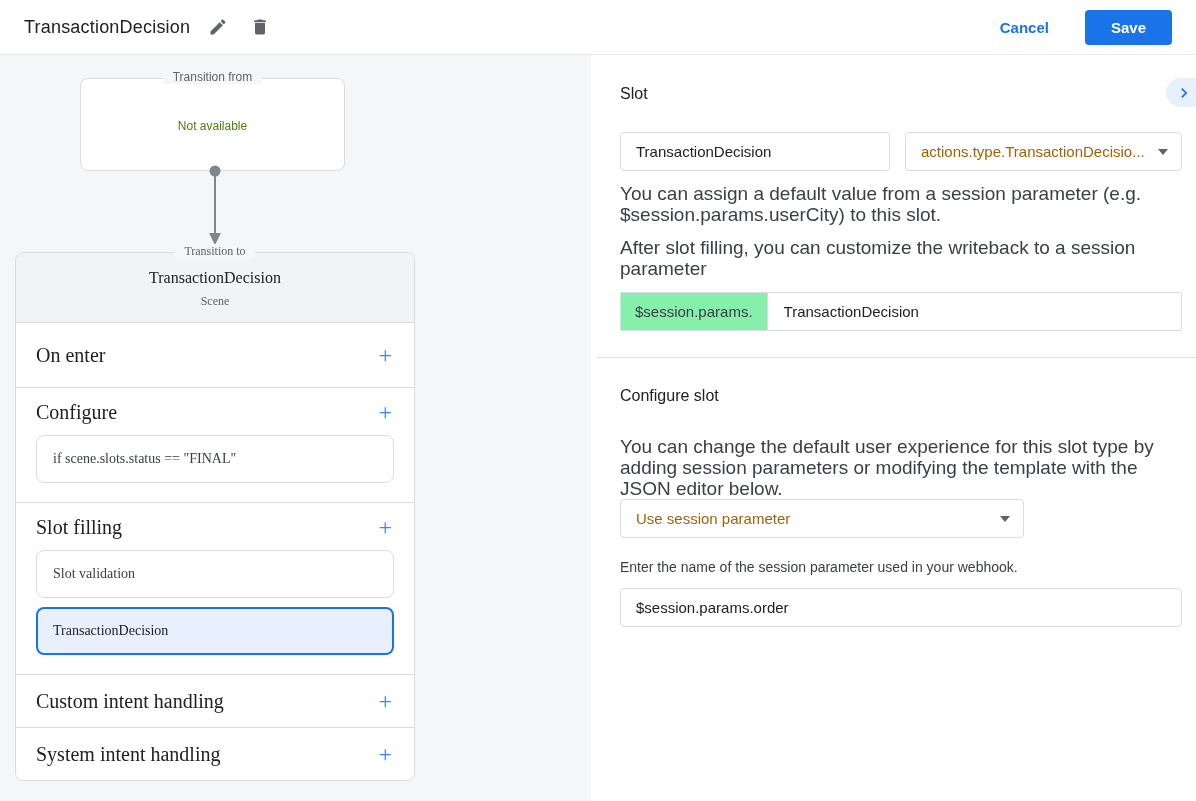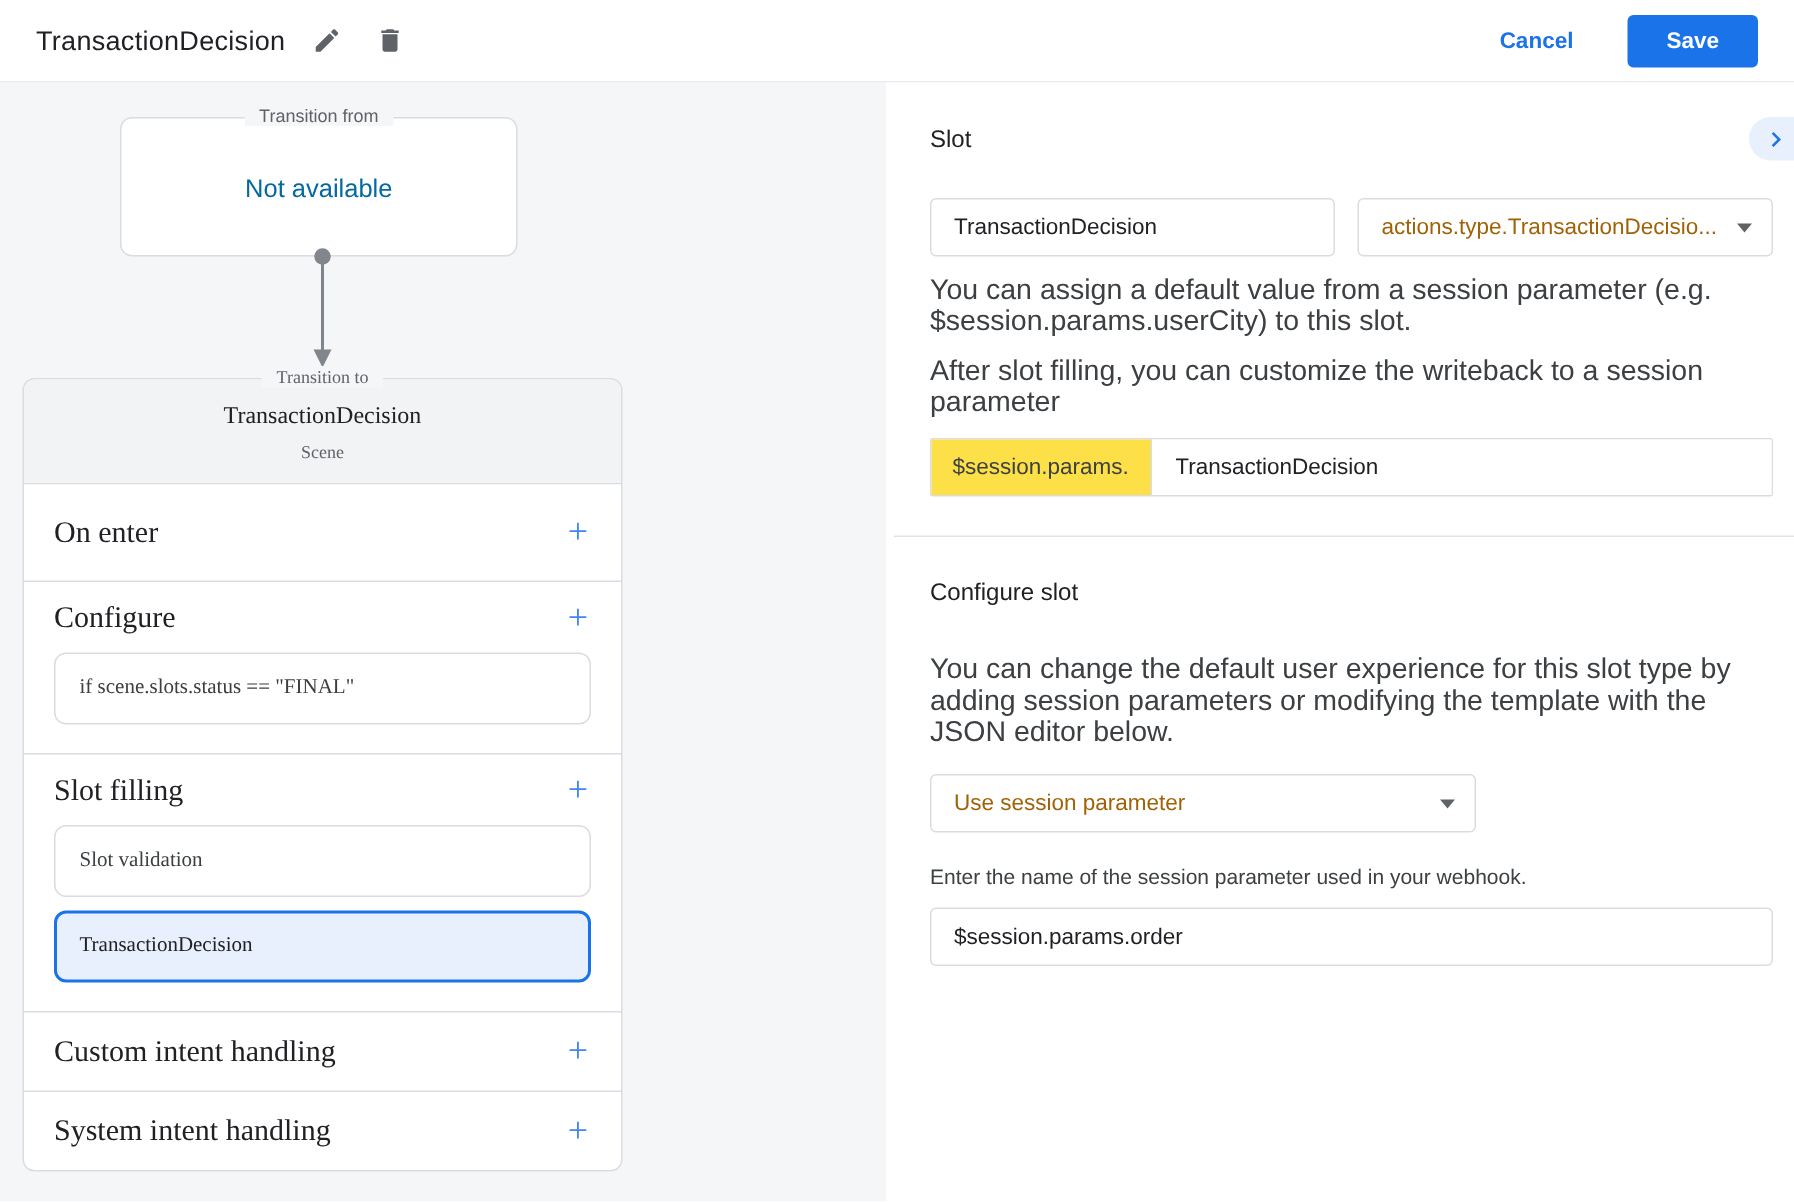--- a/index.html
+++ b/index.html
@@ -23,21 +23,21 @@
   .main { display:flex; height:746px; }
   .left-panel { position:relative; width:591px; background:#f5f6f8; flex:none; }
   .right-panel { position:relative; flex:1; background:#fff; padding:0 14px 0 29px; overflow:hidden; }
 
   
   .from-box { position:absolute; left:80px; top:23px; width:265px; height:93px;
     background:#fff; border:1px solid #dadce0; border-radius:8px;
     display:flex; align-items:center; justify-content:center; }
   .legend-label { position:absolute; top:-9px; left:50%; transform:translateX(-50%);
     background:#f5f6f8; padding:0 10px; font-size:12px; color:#5f6368; white-space:nowrap; }
-  .from-box-text { font-size:17px; color:#0369a1; margin-top:2px; }
+  .from-box-text { font-size:12px; color:#4d7c0f; margin-top:2px; }
 
   .connector { position:absolute; left:207px; top:110px; }
 
   
   .scene-card { position:absolute; left:15px; top:197px; width:400px;
     background:#fff; border:1px solid #dadce0; border-radius:8px;font-family:Liberation Serif, serif; }
   .scene-card .legend-label { background:#f5f6f8; }
   .card-header { background:#f1f3f4; border-bottom:1px solid #dadce0;
     border-radius:7px 7px 0 0; text-align:center; padding:16px 0 13px; }
   .card-title { font-size:16px; color:#202124; }
@@ -82,31 +82,31 @@
   .checkbox.unchecked { border:2px solid #5f6368; background:#fff; }
   .checkbox.checked { background:#1a73e8; border:2px solid #1a73e8;
     display:flex; align-items:center; justify-content:center; }
   .checkbox.checked svg { fill:#fff; width:15px; height:15px; }
   .checkbox-label { font-size:15px; font-weight:700; color:#202124; margin-left:17px; }
 
   .help-text { font-size:19px; color:#3c4043; line-height:21px; margin-top:12px; max-width:562px; }
 
   .writeback-group { display:flex; width:562px; height:39px; margin-top:13px;
     border:1px solid #dadce0; border-radius:2px; }
-  .writeback-prefix { background:#fde047; border-right:1px solid #dadce0;
+  .writeback-prefix { background:#86efac; border-right:1px solid #dadce0;
     display:flex; align-items:center; padding:0 14px; font-size:15px; color:#3c4043; flex:none; }
   .writeback-input { flex:1; border:none; outline:none; font-size:15px; color:#202124;
     padding:0 16px; font-family:inherit; background:#fff; min-width:0; }
 
   .panel-divider { border:none; border-top:1px solid #e0e3e7;
     margin:26px 0 0 -24px; width:1191px; }
   .heading-configure { margin-top:29px; }
   .config-desc { margin-top:31px; }
 
-  .session-select { width:364px; margin-top:17px; }
+  .session-select { width:404px; }
   .param-label { font-size:14px; color:#3c4043; margin-top:21px; }
   .param-input { width:562px; margin-top:13px; display:block; }
 </style>
 </head>
 <body>
 
 <div class="topbar">
   <span class="topbar-title">TransactionDecision</span>
   <button class="icon-btn">
     <span style="display:flex">

